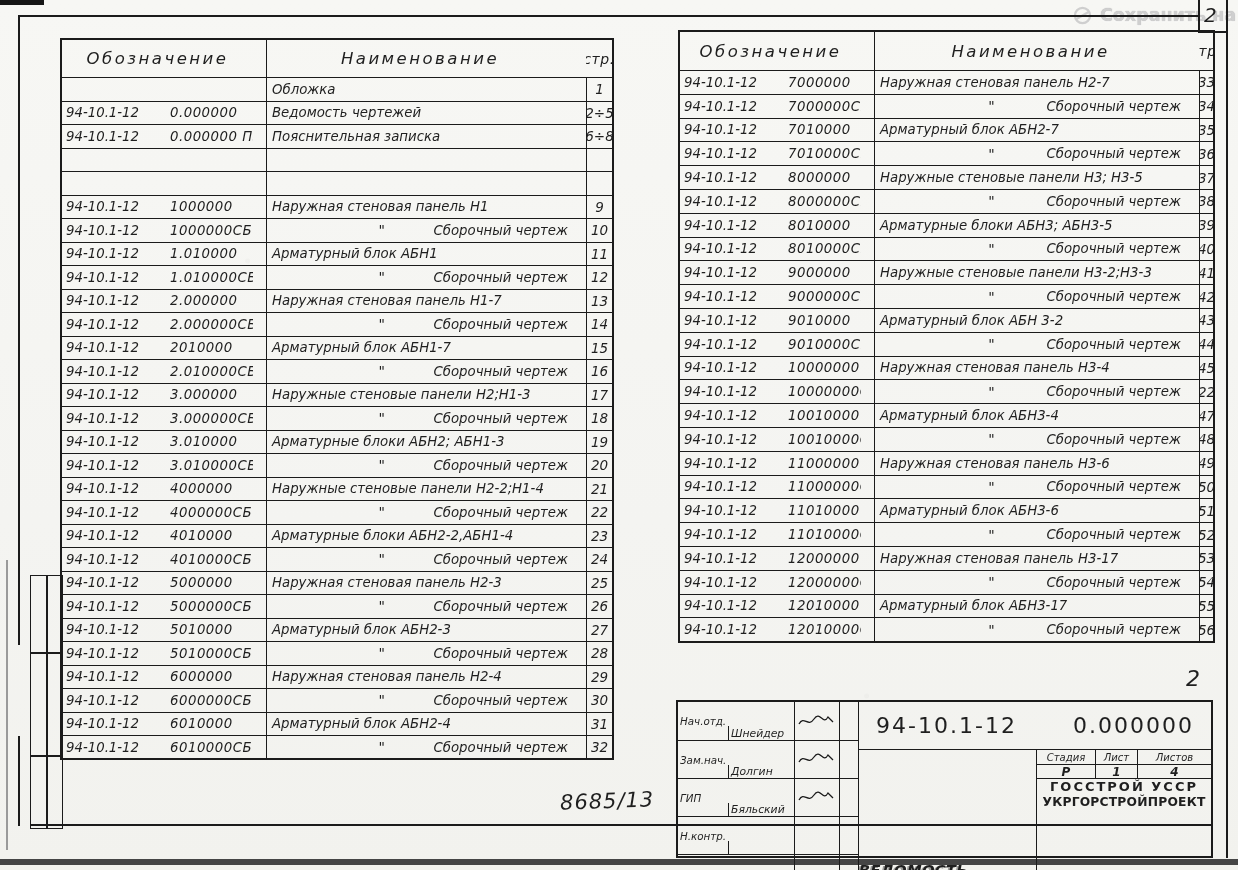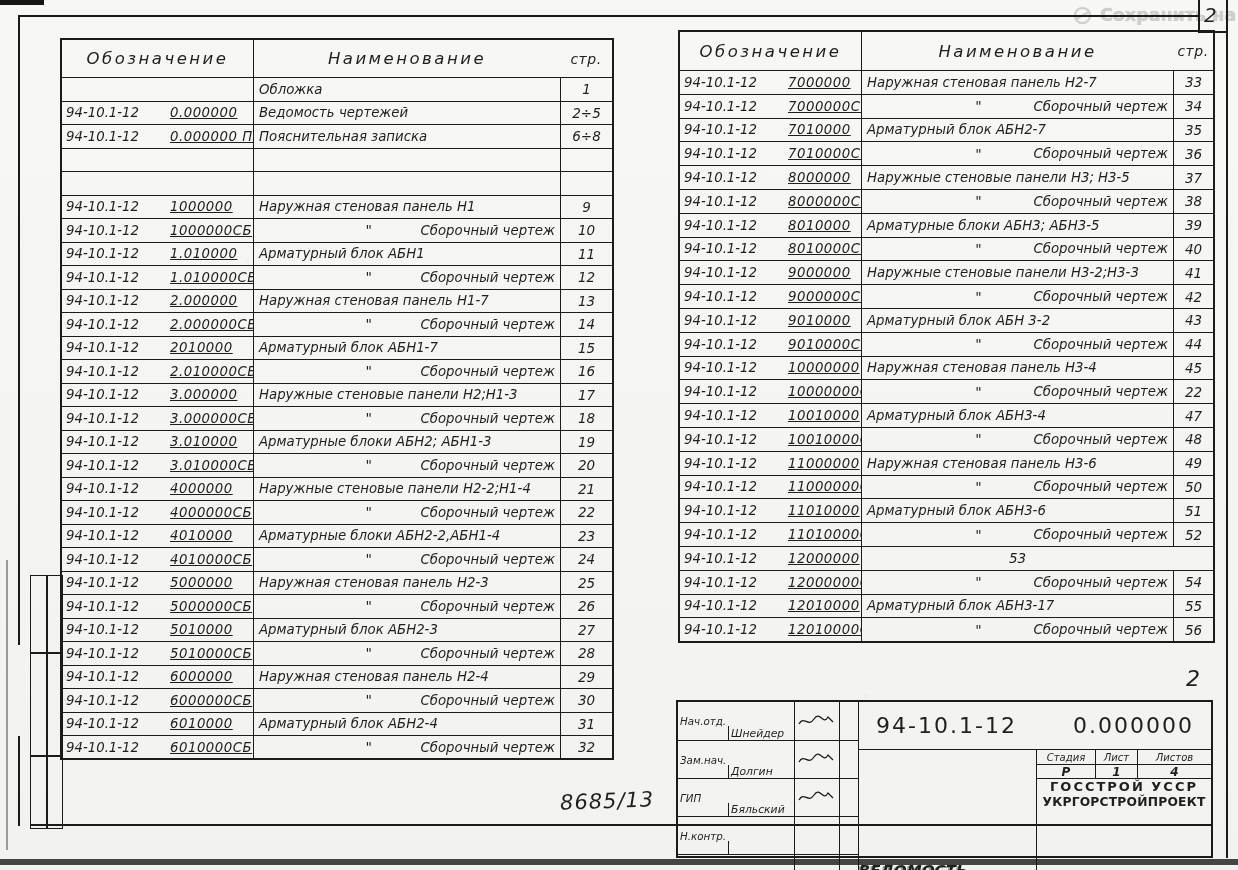--- a/index.html
+++ b/index.html
@@ -16,35 +16,35 @@
       radial-gradient(circle at 20% 30%, rgba(0,0,0,0.02) 0 2px, transparent 3px),
       radial-gradient(circle at 70% 80%, rgba(0,0,0,0.02) 0 2px, transparent 3px),
       linear-gradient(180deg,#f7f7f4 0%,#f4f4f1 60%,#f2f2ee 100%);
   }
   .hand{font-style:italic;}
   .abs{position:absolute;}
   .fline{position:absolute;background:var(--line);}
 
   
   .reg-table{position:absolute;border:2px solid var(--line);background:transparent;}
-  .thead,.trow{display:grid;}
+  .thead,.trow{display:grid;gap:13px;}
   .trow{border-top:1.8px solid var(--line);}
   .cell{display:flex;align-items:center;overflow:hidden;white-space:nowrap;}
   .c-border{border-left:1.8px solid var(--line);}
   .thead .cell{justify-content:center;font-size:16.5px;letter-spacing:2.5px;font-style:italic;}
   .thead .cpage{font-size:14px;letter-spacing:0.5px;}
   #left-table{left:60px;top:38px;width:554px;height:722px;}
   #left-table .thead{height:37px;grid-template-columns:191px 307px 1fr;}
   #left-table .trow{height:23.5px;grid-template-columns:191px 307px 1fr;}
   #right-table{left:678px;top:30px;width:537px;height:613px;}
   #right-table .thead{height:38px;grid-template-columns:181px 312px 1fr;}
   #right-table .trow{height:23.8px;grid-template-columns:181px 312px 1fr;}
   .cdes{padding:0 3px 0 4px;font-size:13.3px;font-style:italic;}
   .cdes .code{flex:0 0 90px;}
-  .cdes .num{padding-left:14px;letter-spacing:0.5px;text-decoration:underline;}
+  .cdes .num{padding-left:14px;letter-spacing:0.5px;}
   .cname{padding:0 5px;font-size:13.3px;font-style:italic;}
   .cname .ditto{margin-left:36%;font-size:14px;}
   .cname .sub{margin-left:auto;}
   .cpage{justify-content:center;font-size:13.5px;font-style:italic;border-left:1.8px solid var(--line);}
 
   
   #stamp{position:absolute;left:676px;top:700px;width:537px;height:158px;
          border:2px solid var(--line);display:grid;grid-template-columns:181px 1fr;}
   #sig-rows{display:grid;grid-template-rows:repeat(8,1fr);border-right:1.8px solid var(--line);}
   .sigrow{display:grid;grid-template-columns:50px 66px 45px 1fr;border-top:1.4px solid var(--line);}
@@ -646,20 +646,23 @@
             <span class="ditto">"</span>
             <span class="sub">Сборочный чертеж</span>
           </div>
           <div class="cell cpage">52</div>
         </div>
         <div class="trow">
           <div class="cell cdes">
             <span class="code">94-10.1-12</span>
             <span class="num">12000000</span>
           </div>
+          <div class="cell cname c-border">
+            <span>Наружная стеновая панель Н3-17</span>
+          </div>
           <div class="cell cpage">53</div>
         </div>
         <div class="trow">
           <div class="cell cdes">
             <span class="code">94-10.1-12</span>
             <span class="num">12000000СБ</span>
           </div>
           <div class="cell cname c-border">
             <span class="ditto">"</span>
             <span class="sub">Сборочный чертеж</span>

